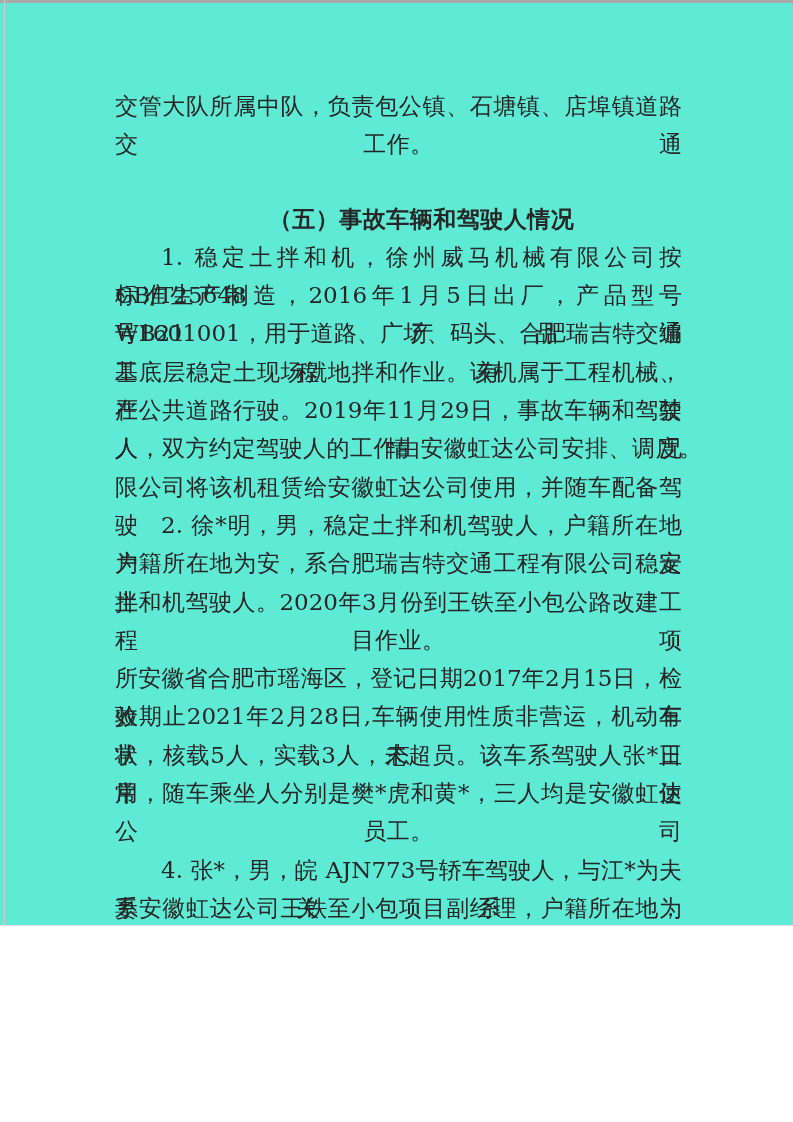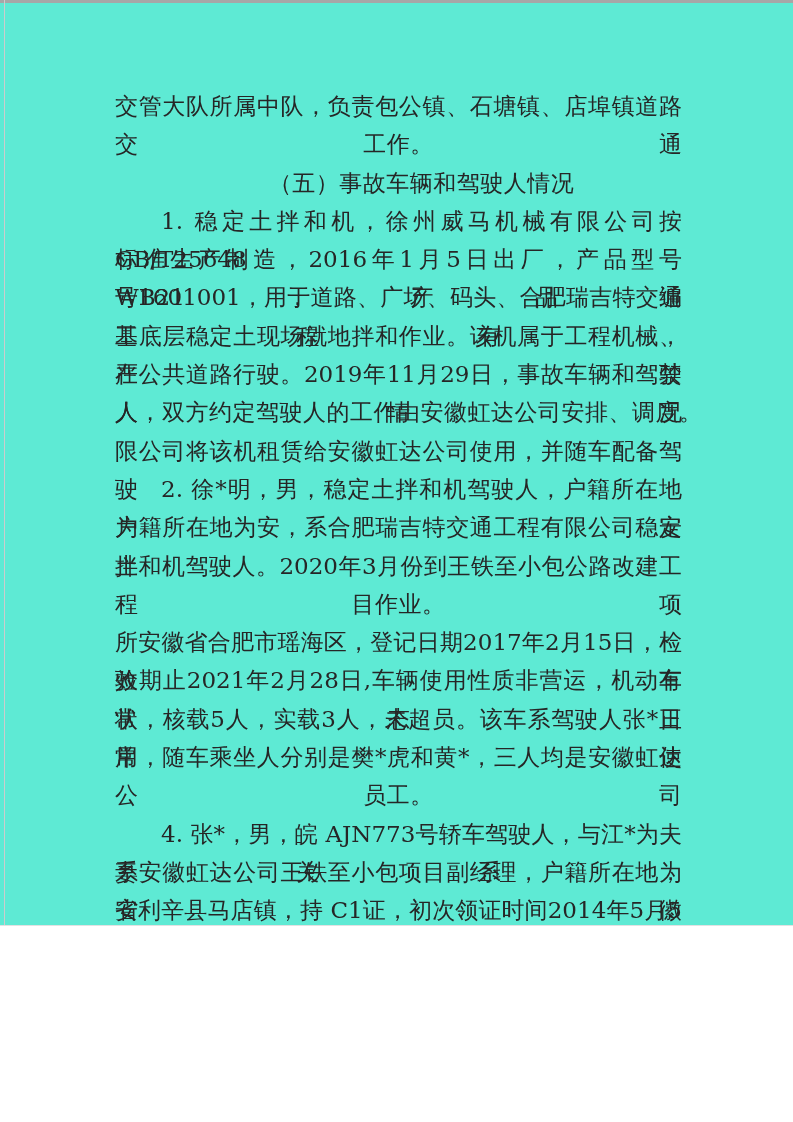--- a/index.html
+++ b/index.html
@@ -48,21 +48,22 @@
   .text-line.justify {
     white-space: normal;
     text-align: justify;
     text-align-last: justify;
     letter-spacing: 0;
   }
   .text-line.indent {
     text-indent: 2em;
   }
   .text-line.heading {
-    font-weight: 400;
+    font-weight: 700;
+    margin-top: 36px;
   }
   .footer {
     position: absolute;
     left: 0;
     top: 1022px;
     width: 100%;
     text-align: center;
   }
   .page-number {
     display: inline-block;

